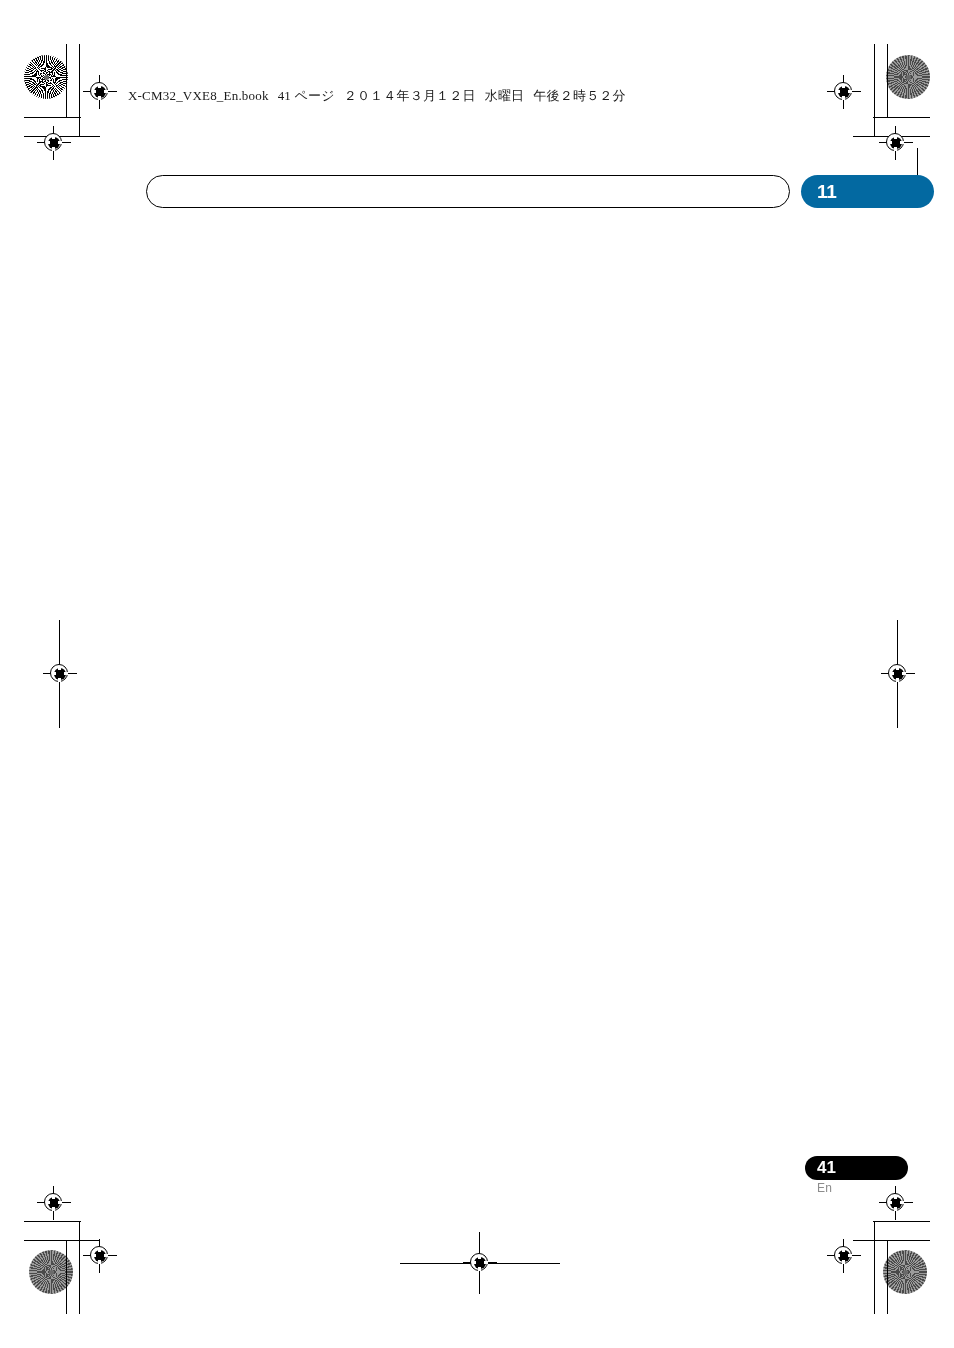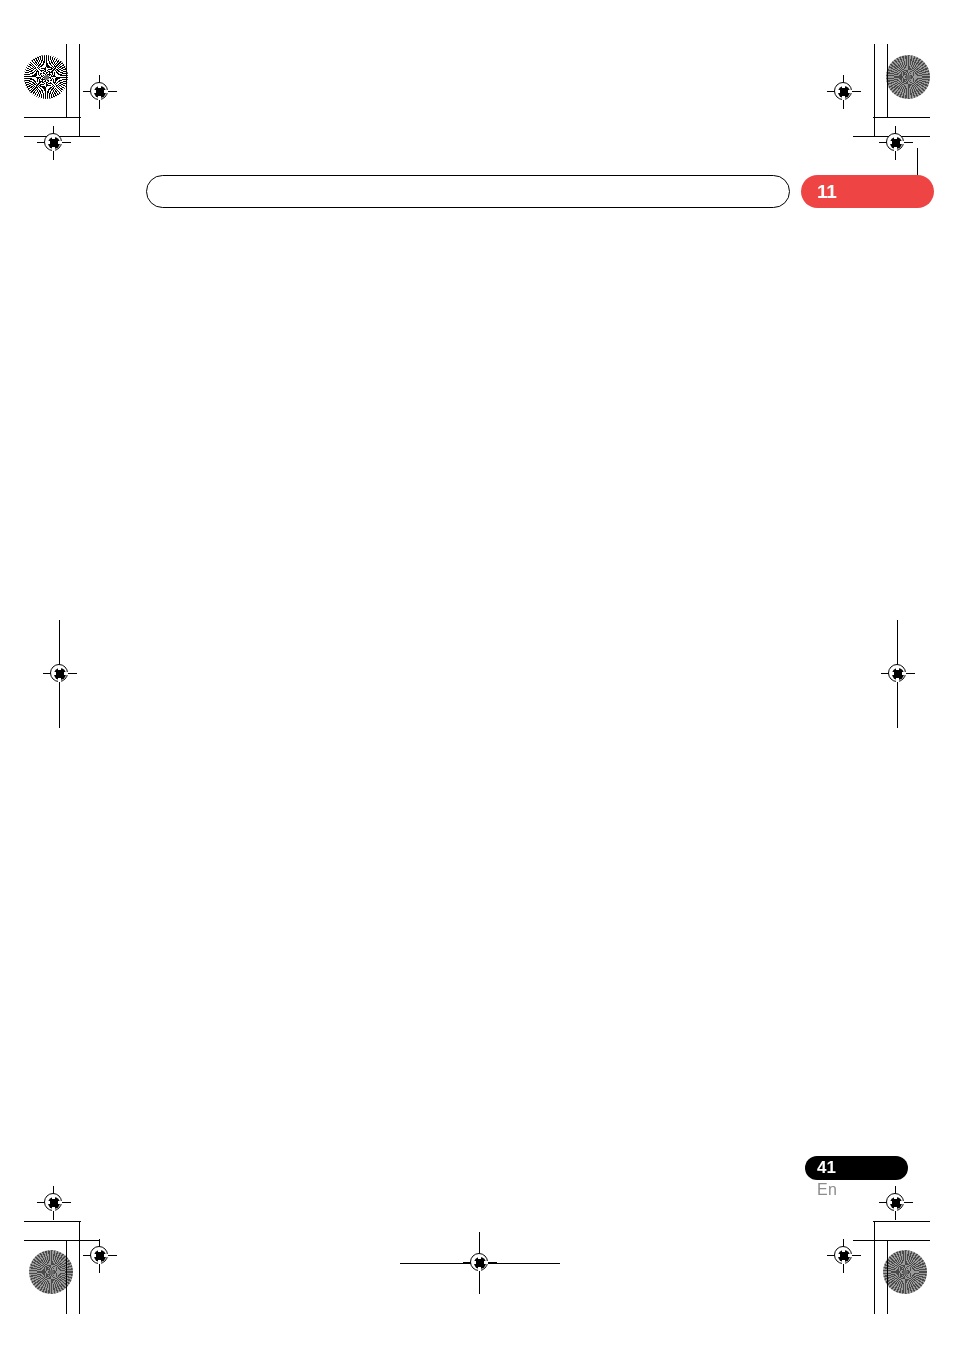--- a/index.html
+++ b/index.html
@@ -154,21 +154,21 @@
     letter-spacing: -0.2px;
     white-space: nowrap;
   }
 
   .chapter-badge {
     position: absolute;
     left: 801px;
     top: 175px;
     width: 133px;
     height: 33px;
-    background: #ef4444;
+    background: #0369a1;
     border-radius: 17px;
   }
   .chapter-badge .num {
     position: absolute;
     left: 16px;
     top: 0;
     height: 33px;
     line-height: 33px;
     font-size: 19px;
     font-weight: bold;
@@ -202,21 +202,21 @@
     height: 24px;
     line-height: 24px;
     font-size: 17px;
     font-weight: bold;
     color: #ffffff;
   }
   .page-lang {
     position: absolute;
     left: 817px;
     top: 1181px;
-    font-size: 16px;
+    font-size: 12px;
     color: #8c8c8c;
     letter-spacing: 0.3px;
   }
 </style>
 </head>
 <body>
 
 <div id="page">
 
   <div class="star-patch" style="left:24px; top:55px;">
@@ -373,20 +373,23 @@
     <span class="cross-h"></span>
       <span class="cross-v"></span>
     <span class="ring"></span>
       <span class="dot"></span>
     <span class="notch-t"></span>
       <span class="notch-b"></span>
       <span class="notch-l"></span>
       <span class="notch-r"></span>
   </div>
 
+  <div class="book-header">
+    <span>X-CM32_VXE8_En.book</span><span class="hdr-sep"></span><span>41 ページ</span><span class="hdr-sep"></span><span>２０１４年３月１２日</span><span class="hdr-sep"></span><span>水曜日</span><span class="hdr-sep"></span><span>午後２時５２分</span>
+  </div>
 
   <div class="title-band">
     <div class="title-pill"></div>
   </div>
 
   <div class="mark-line vline" style="left:917px; top:148px; height:28px;"></div>
 
   <div class="chapter-badge">
     <span class="num">11</span>
   </div>

